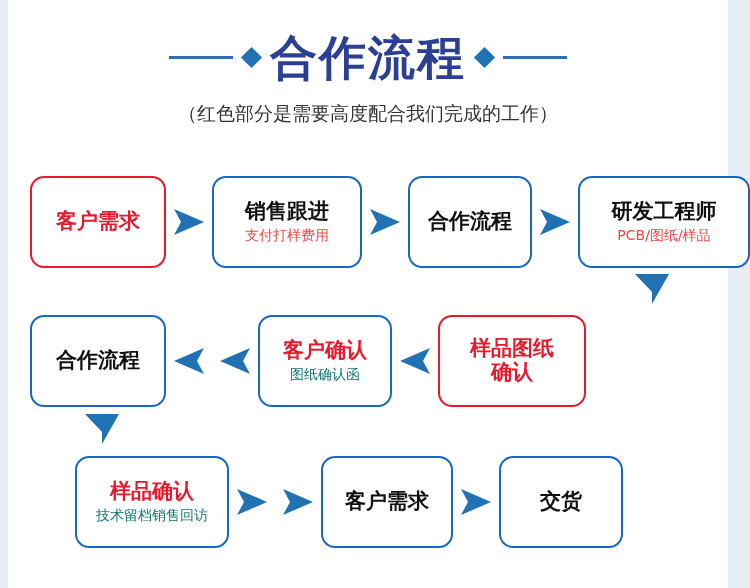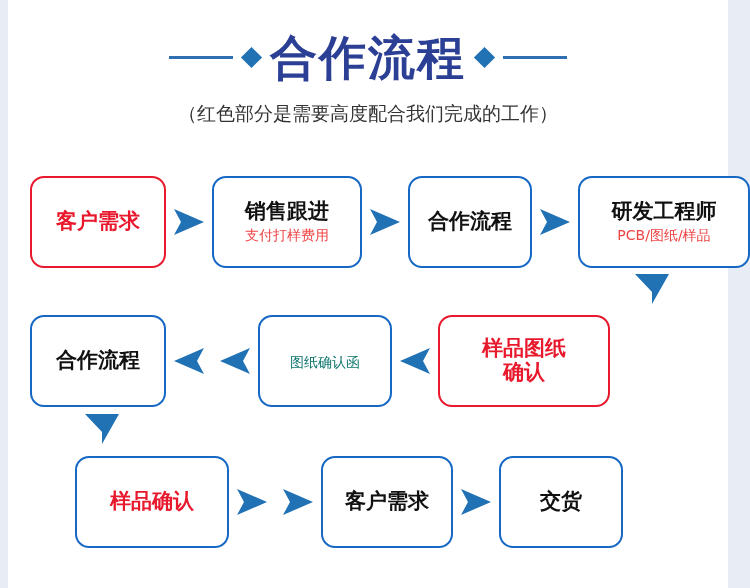--- a/index.html
+++ b/index.html
@@ -202,42 +202,44 @@
         <svg width="34" height="30" viewBox="0 0 34 30">
             <path d="M32 2 L2 15 L32 28 L25 15 Z" fill="#2171b5"></path>
           </svg>
       </div>
       <div class="arrow-h">
         <svg width="34" height="30" viewBox="0 0 34 30">
             <path d="M32 2 L2 15 L32 28 L25 15 Z" fill="#2171b5"></path>
           </svg>
       </div>
       <div class="node" style="width:134px">
+        <div class="label red-text">客户确认</div>
         <div class="sub">图纸确认函</div>
       </div>
       <div class="arrow-h">
         <svg width="34" height="30" viewBox="0 0 34 30">
             <path d="M32 2 L2 15 L32 28 L25 15 Z" fill="#2171b5"></path>
           </svg>
       </div>
-      <div class="node red-box" style="width:172px">
+      <div class="node red-box" style="width:148px">
         <div class="label red-text">样品图纸
 确认</div>
       </div>
     </div>
 
     <div class="arrow-down" id="arrow-down-left">
       <svg width="40" height="34" viewBox="0 0 40 34">
           <path d="M3 2 L37 2 L20 32 L20 20 Z" fill="#2171b5"></path>
         </svg>
     </div>
 
     <div class="row" id="row-3">
       <div class="node" style="width:154px">
         <div class="label red-text">样品确认</div>
+        <div class="sub">技术留档销售回访</div>
       </div>
       <div class="arrow-h">
         <svg width="34" height="30" viewBox="0 0 34 30">
             <path d="M2 2 L32 15 L2 28 L9 15 Z" fill="#2171b5"></path>
           </svg>
       </div>
       <div class="arrow-h">
         <svg width="34" height="30" viewBox="0 0 34 30">
             <path d="M2 2 L32 15 L2 28 L9 15 Z" fill="#2171b5"></path>
           </svg>

